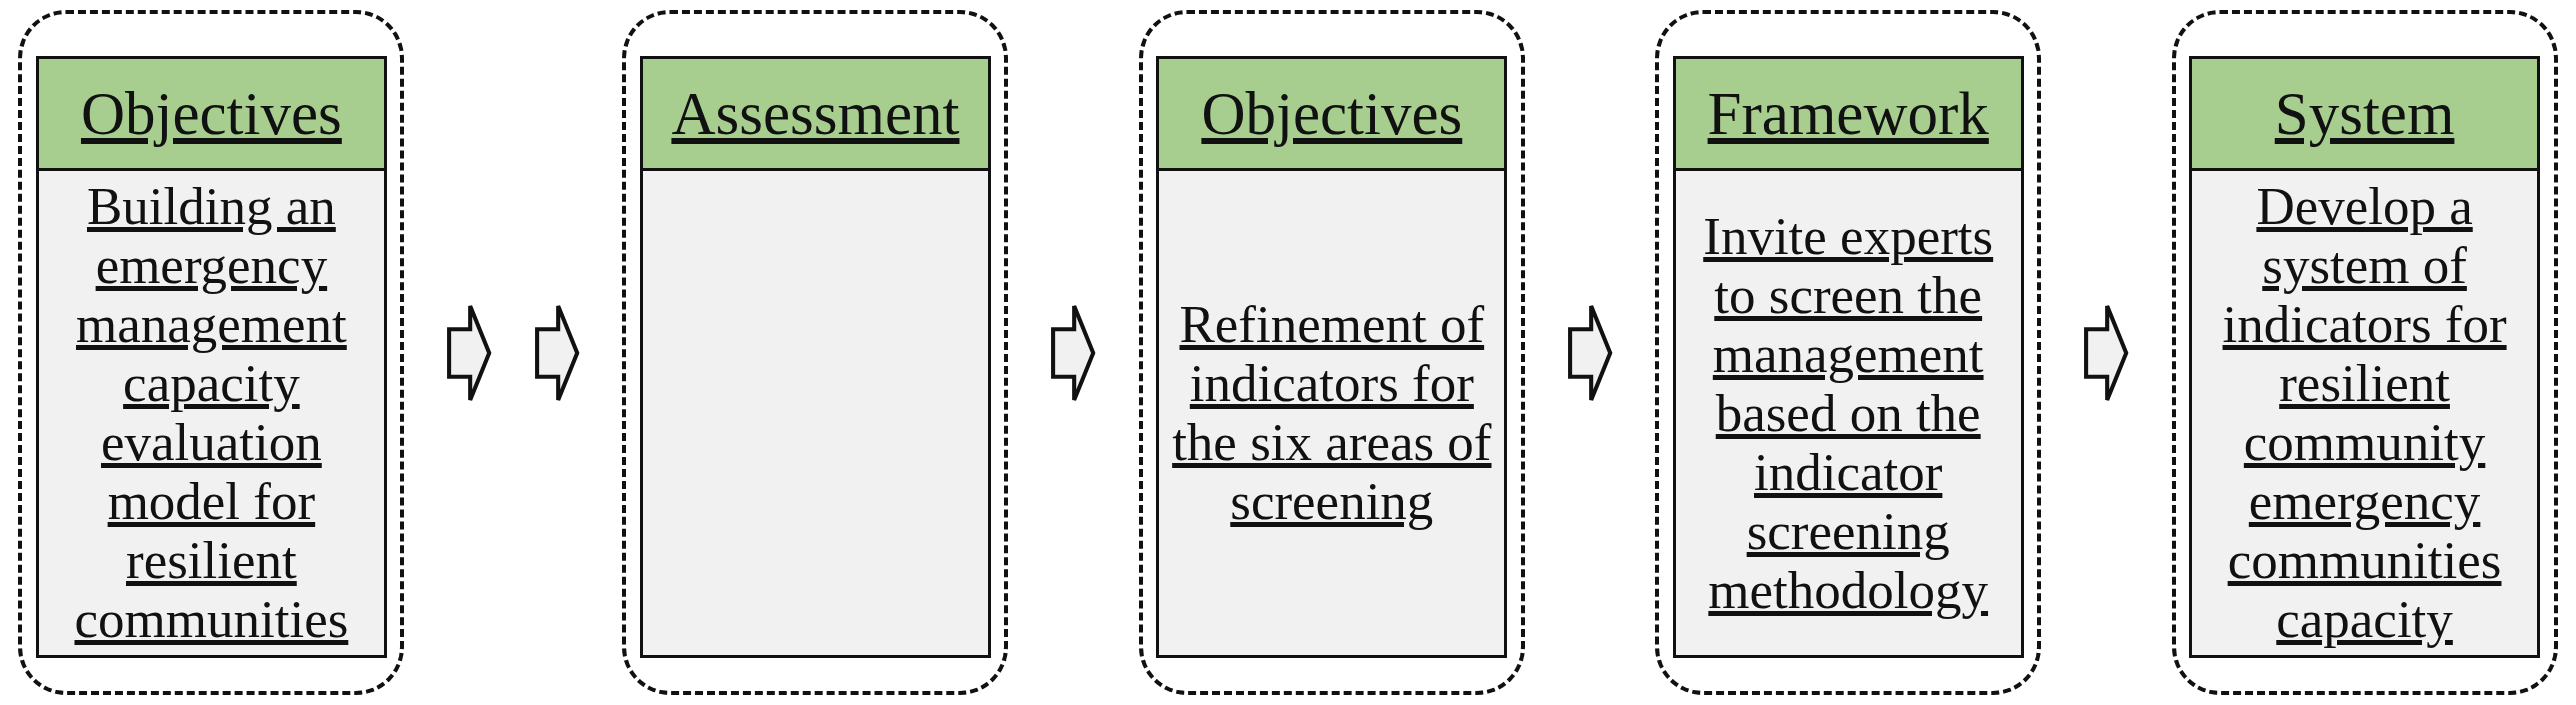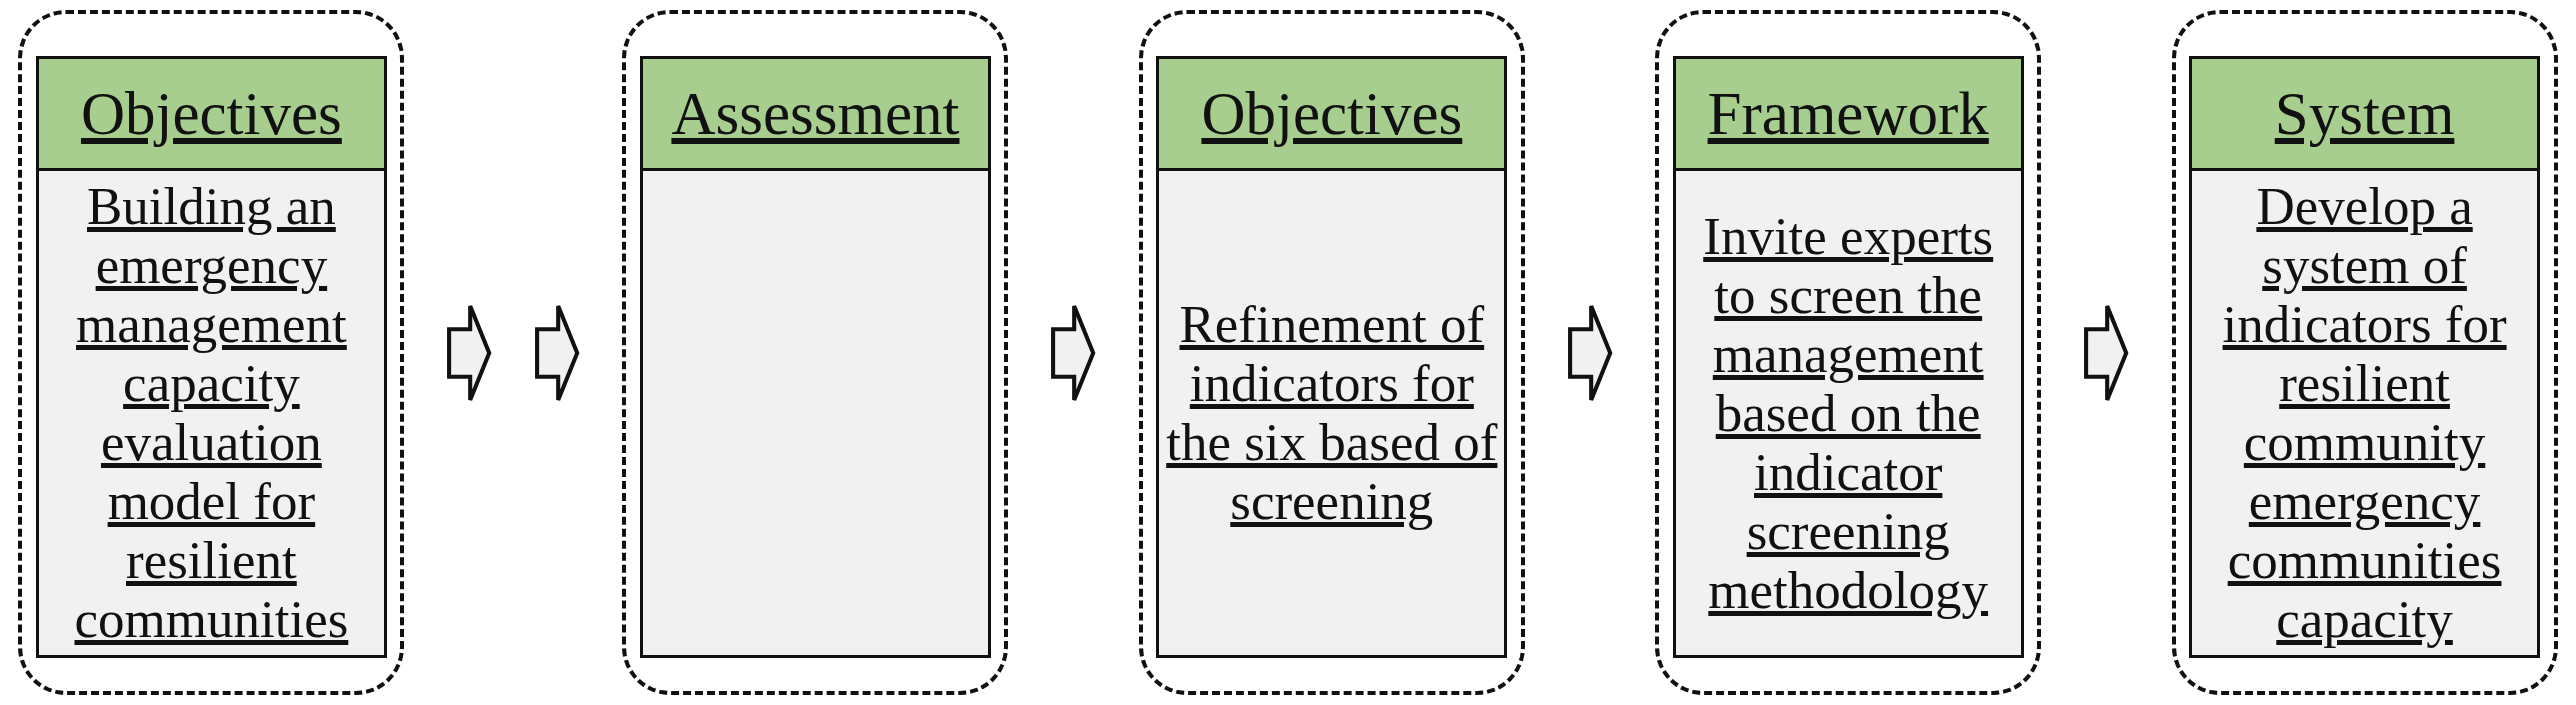--- a/index.html
+++ b/index.html
@@ -125,21 +125,21 @@
       <polygon points="3,40 34,40 34,6 62,75 34,144 34,110 3,110" fill="#f1f1f1" stroke="#111111" stroke-width="6" stroke-linejoin="miter"></polygon>
     </svg>
   </div>
 
   <div class="module">
     <div class="card">
       <div class="card-header">Objectives</div>
       <div class="card-body">
         <div class="card-body-text">Refinement of
 indicators for
-the six based of
+the six areas of
 screening</div>
       </div>
     </div>
   </div>
 
   <div class="arrow-slot">
     <svg width="45" height="102" viewBox="0 0 66 150">
       <polygon points="3,40 34,40 34,6 62,75 34,144 34,110 3,110" fill="#f1f1f1" stroke="#111111" stroke-width="6" stroke-linejoin="miter"></polygon>
     </svg>
   </div>

